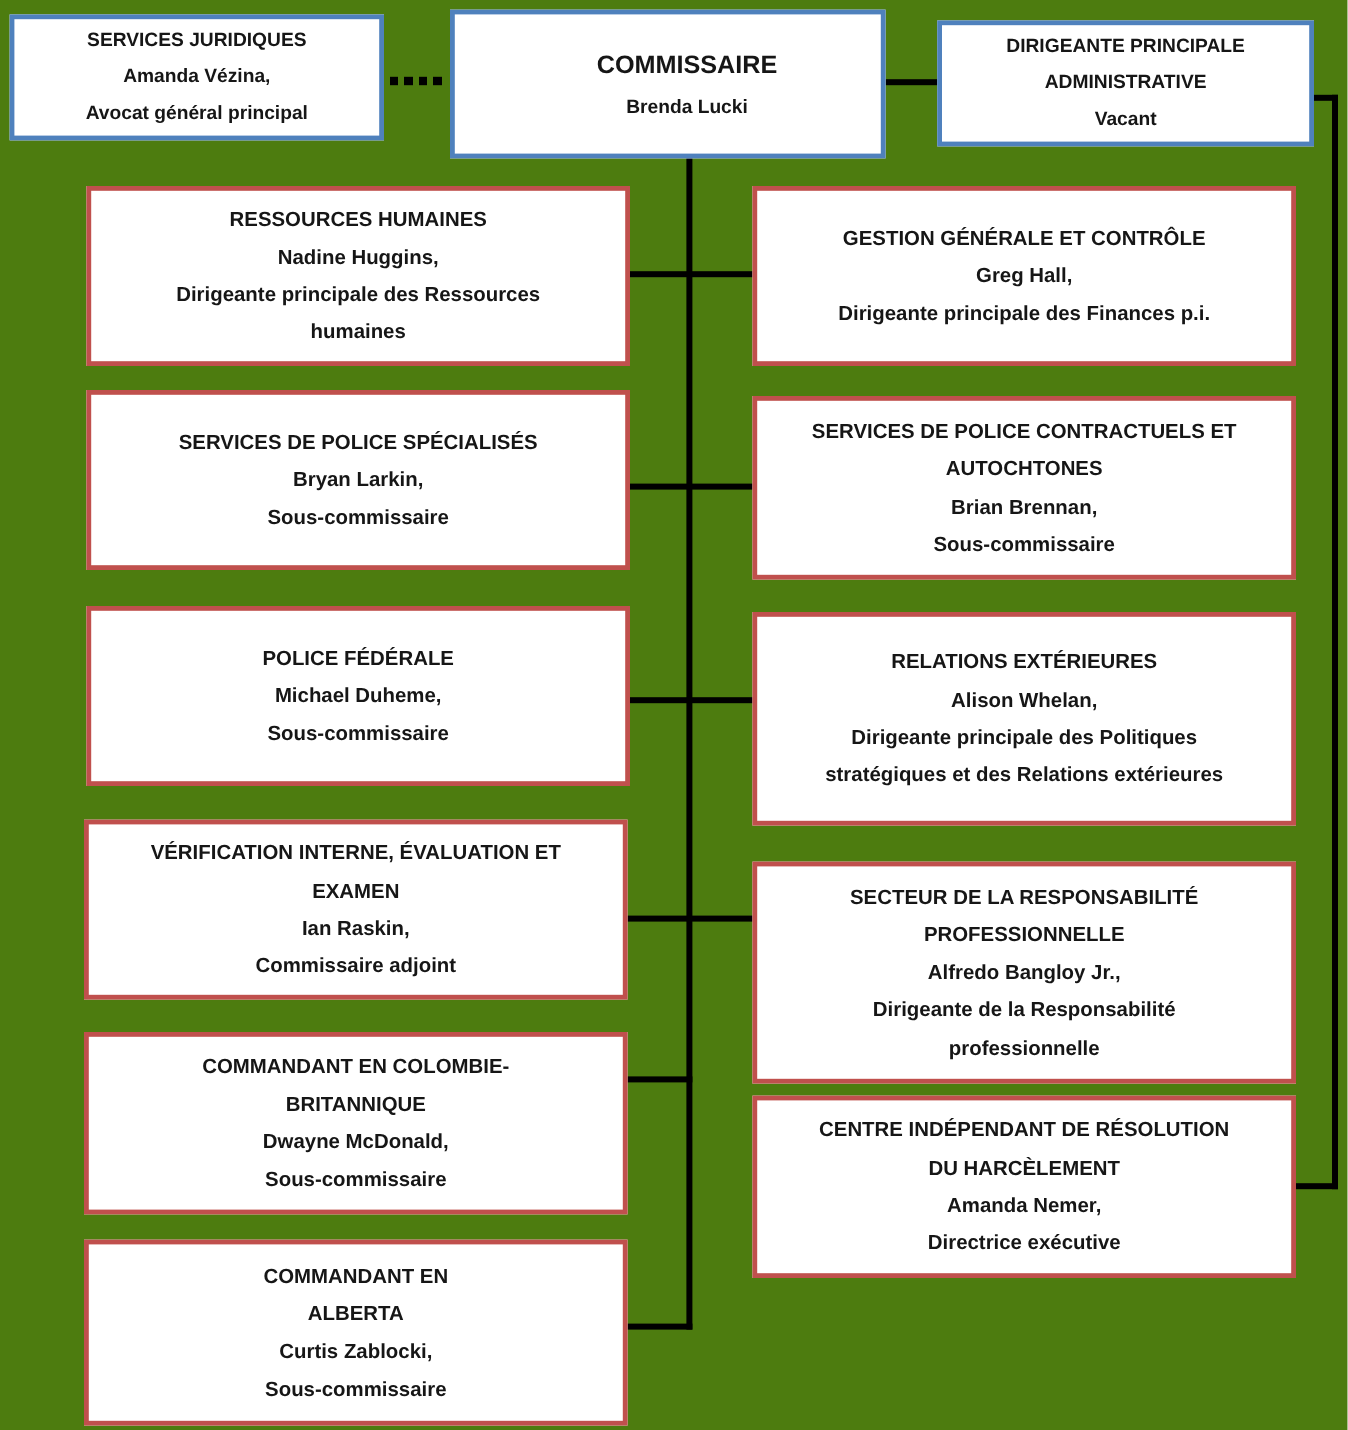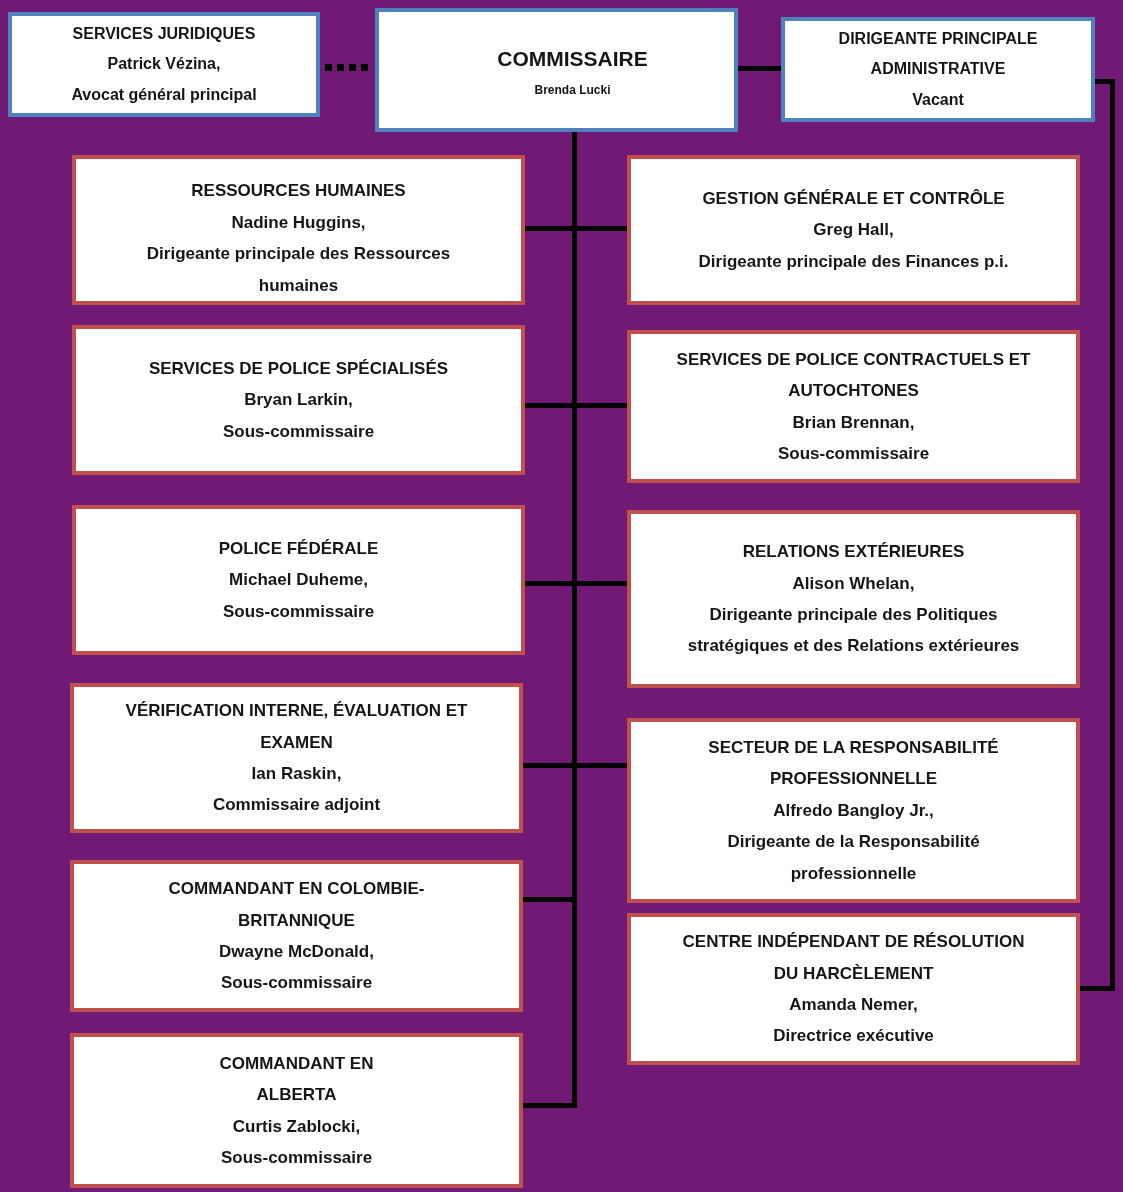--- a/index.html
+++ b/index.html
@@ -18,65 +18,65 @@
     box-sizing:border-box;
     display:flex;flex-direction:column;
     justify-content:center;align-items:center;
     text-align:center;
   }
   .box.blue{border:4px solid var(--blue,#4f81bd);}
   .box.red{border:4px solid var(--red,#c0504d);}
   .ln{line-height:1.85;font-size:17px;white-space:nowrap;}
   .ln.sm{font-size:16px;line-height:1.9;}
   .ln.xl{font-size:21px;line-height:1.9;}
-  .ln.lg{font-size:12px;line-height:1.9;}
+  .ln.lg{font-size:16px;line-height:1.9;}
   .hline,.vline{position:absolute;background:var(--line,#000);}
   .dotline{
     position:absolute;height:7px;
     background:repeating-linear-gradient(90deg,var(--line,#000) 0 7px,transparent 7px 12px);
   }
 </style>
 </head>
 <body>
 
-<div class="canvas" style="--blue: #4f81bd; --red: #c0504d; --line: #000000; color: rgb(22, 22, 22); background: #701a75; text-decoration: underline;">
+<div class="canvas" style="--blue: #4f81bd; --red: #c0504d; --line: #000000; color: rgb(22, 22, 22); background: #4d7c0f; text-decoration: underline;">
 
   <div class="dotline" style="left:325px;top:64px;width:48px;"></div>
   <div class="hline" style="left:738px;top:66px;width:44px;height:5px;"></div>
 
   <div class="hline" style="left:1095px;top:79px;width:20px;height:5px;"></div>
   <div class="vline" style="left:1110px;top:79px;width:5px;height:912px;"></div>
   <div class="hline" style="left:1080px;top:986px;width:35px;height:5px;"></div>
 
   <div class="vline" style="left:572px;top:130px;width:5px;height:978px;"></div>
   <div class="hline" style="left:523px;top:226px;width:106px;height:5px;"></div>
   <div class="hline" style="left:523px;top:403px;width:106px;height:5px;"></div>
   <div class="hline" style="left:523px;top:581px;width:106px;height:5px;"></div>
   <div class="hline" style="left:521px;top:763px;width:108px;height:5px;"></div>
   <div class="hline" style="left:521px;top:897px;width:56px;height:5px;"></div>
   <div class="hline" style="left:521px;top:1103px;width:56px;height:5px;"></div>
 
   <div class="box blue" style="left:8px;top:12px;width:312px;height:105px;">
     <div class="ln sm">SERVICES JURIDIQUES</div>
-    <div class="ln sm">Patrick Vézina,</div>
+    <div class="ln sm">Amanda Vézina,</div>
     <div class="ln sm">Avocat général principal</div>
   </div>
 
   <div class="box blue" style="left:375px;top:8px;width:363px;height:124px;padding-left:32px;">
     <div class="ln xl">COMMISSAIRE</div>
     <div class="ln lg">Brenda Lucki</div>
   </div>
 
   <div class="box blue" style="left:781px;top:17px;width:314px;height:105px;text-align:center;">
     <div class="ln sm">DIRIGEANTE PRINCIPALE</div>
     <div class="ln sm">ADMINISTRATIVE</div>
     <div class="ln sm">Vacant</div>
   </div>
 
-  <div class="box red" style="left:72px;top:155px;width:453px;height:150px;justify-content:flex-end;">
+  <div class="box red" style="left:72px;top:155px;width:453px;height:150px;">
     <div class="ln">RESSOURCES HUMAINES</div>
     <div class="ln">Nadine Huggins,</div>
     <div class="ln">Dirigeante principale des Ressources</div>
     <div class="ln">humaines</div>
   </div>
 
   <div class="box red" style="left:72px;top:325px;width:453px;height:150px;">
     <div class="ln">SERVICES DE POLICE SPÉCIALISÉS</div>
     <div class="ln">Bryan Larkin,</div>
     <div class="ln">Sous-commissaire</div>

